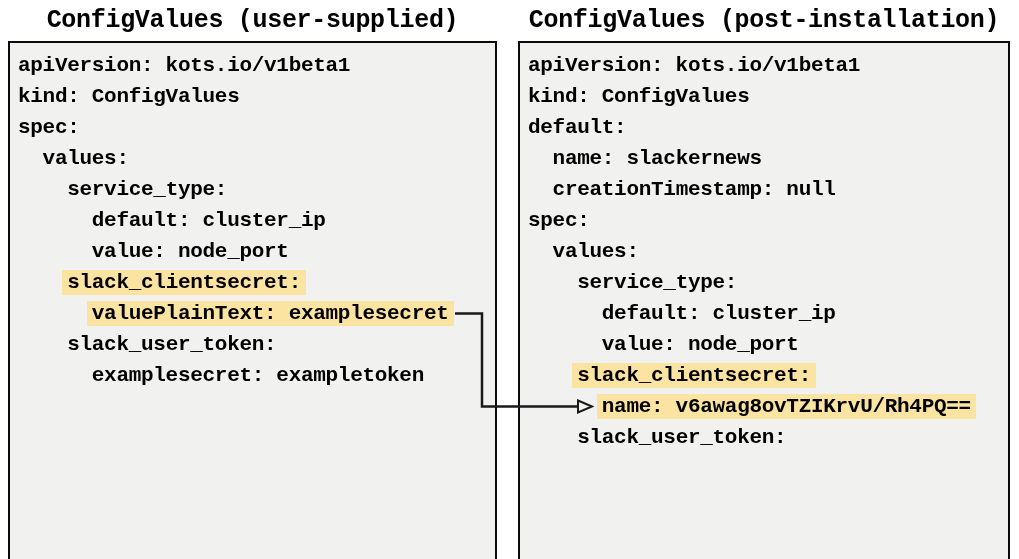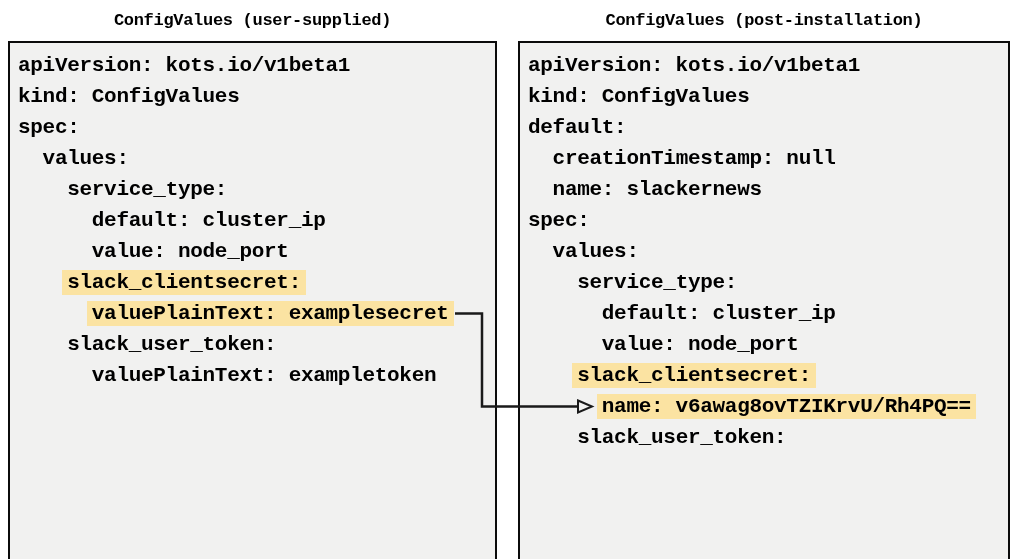--- a/index.html
+++ b/index.html
@@ -8,21 +8,21 @@
     --border:#0b0b0b;
     --hl:#fbe3a2;
     --ink:#000000;
     --arrow:#1a1a1a;
   }
   *{margin:0;padding:0;box-sizing:border-box;}
   html,body{width:1019px;height:559px;background:var(--page-bg);overflow:hidden;}
   body{position:relative;font-family:"Liberation Mono","DejaVu Sans Mono",monospace;color:var(--ink);}
   .panel-title{
     position:absolute;top:5px;height:32px;line-height:32px;
-    font-weight:bold;font-size:17px;letter-spacing:-0.3px;text-align:center;
+    font-weight:bold;font-size:25px;letter-spacing:-0.3px;text-align:center;
   }
   .panel-title.left{left:8px;width:489px;}
   .panel-title.right{left:518px;width:492px;}
   .panel{
     position:absolute;top:41px;height:538px;
     background:var(--panel-bg);border:2px solid var(--border);
     padding:7px 8px 0 8px;
   }
   .panel.left{left:8px;width:489px;}
   .panel.right{left:518px;width:492px;}
@@ -48,29 +48,29 @@
     <div class="line"><span class="seg">apiVersion: kots.io/v1beta1</span></div>
     <div class="line"><span class="seg">kind: ConfigValues</span></div>
     <div class="line"><span class="seg">spec:</span></div>
     <div class="line">  <span class="seg">values:</span></div>
     <div class="line">    <span class="seg">service_type:</span></div>
     <div class="line">      <span class="seg">default: cluster_ip</span></div>
     <div class="line">      <span class="seg">value: node_port</span></div>
     <div class="line">    <span class="seg hl">slack_clientsecret:</span></div>
     <div class="line">      <span class="seg hl">valuePlainText: examplesecret</span></div>
     <div class="line">    <span class="seg">slack_user_token:</span></div>
-    <div class="line">      <span class="seg">valuePlainText: exampletoken</span></div>
+    <div class="line">      <span class="seg">examplesecret: exampletoken</span></div>
   </div>
 
 <div class="panel right">
     <div class="line"><span class="seg">apiVersion: kots.io/v1beta1</span></div>
     <div class="line"><span class="seg">kind: ConfigValues</span></div>
     <div class="line"><span class="seg">default:</span></div>
+    <div class="line">  <span class="seg">name: slackernews</span></div>
     <div class="line">  <span class="seg">creationTimestamp: null</span></div>
-    <div class="line">  <span class="seg">name: slackernews</span></div>
     <div class="line"><span class="seg">spec:</span></div>
     <div class="line">  <span class="seg">values:</span></div>
     <div class="line">    <span class="seg">service_type:</span></div>
     <div class="line">      <span class="seg">default: cluster_ip</span></div>
     <div class="line">      <span class="seg">value: node_port</span></div>
     <div class="line">    <span class="seg hl">slack_clientsecret:</span></div>
     <div class="line">      <span class="seg hl">name: v6awag8ovTZIKrvU/Rh4PQ==</span></div>
     <div class="line">    <span class="seg">slack_user_token:</span></div>
   </div>
 

